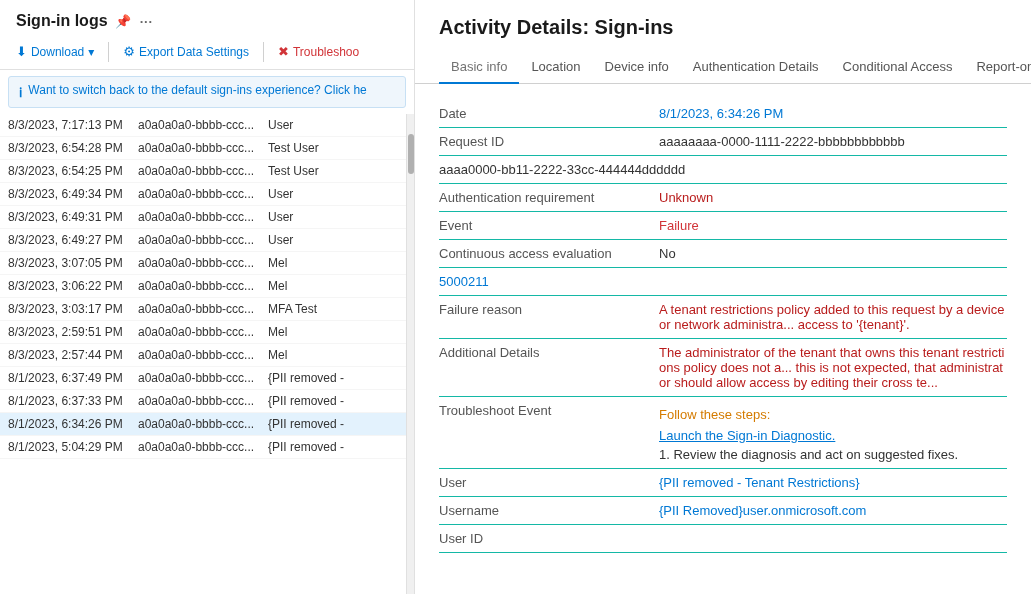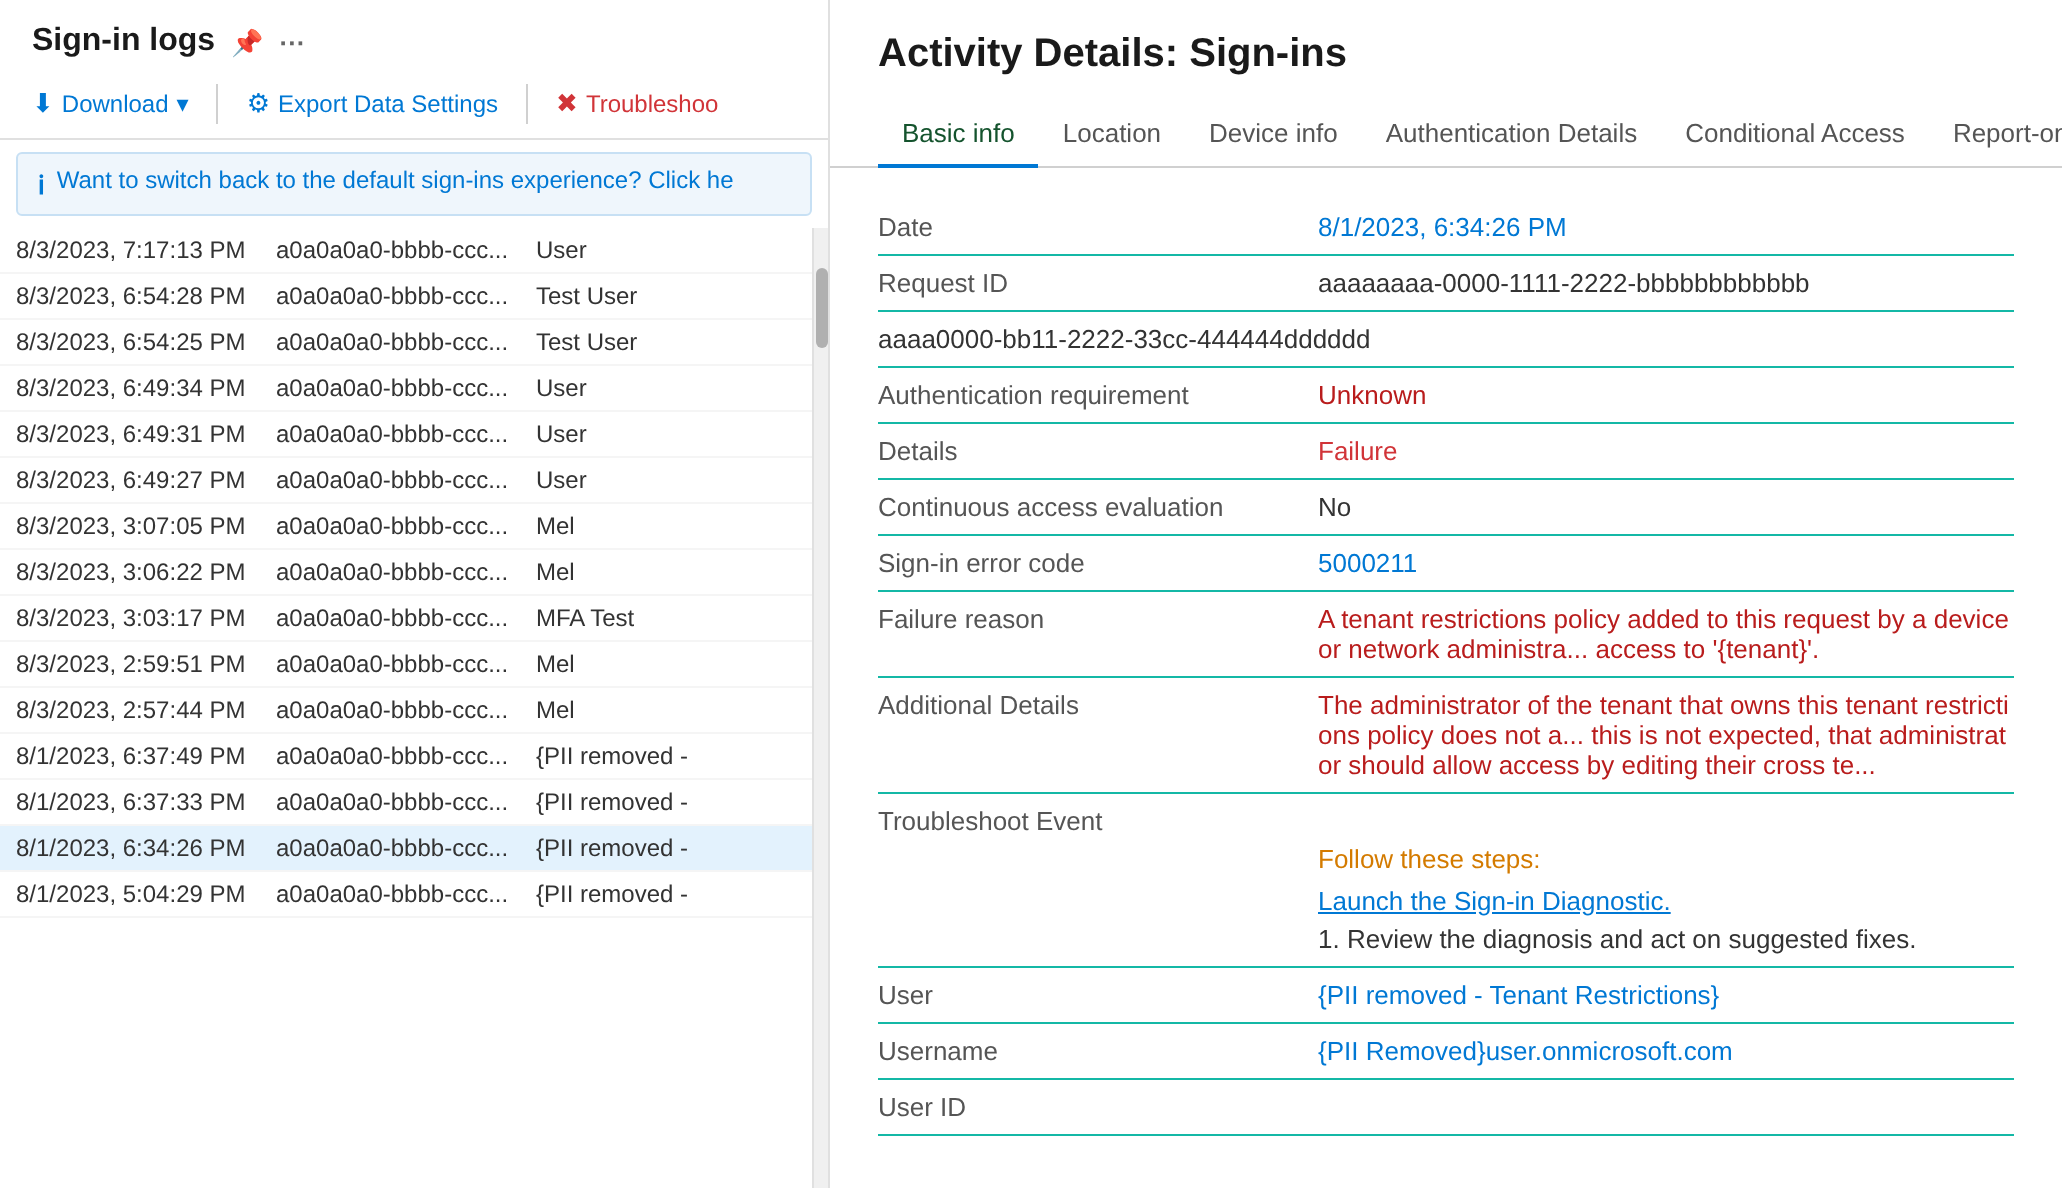--- a/index.html
+++ b/index.html
@@ -32,31 +32,31 @@
     .scroll-track { width: 8px; background: #f0f0f0; border-left: 1px solid #e0e0e0; }
     .scroll-thumb { width: 6px; height: 40px; background: #b0b0b0; border-radius: 3px; margin: 1px; margin-top: 20px; }
 
     
     .right-panel { flex: 1; display: flex; flex-direction: column; overflow: hidden; }
     .right-header { padding: 16px 24px 0 24px; }
     .right-header h1 { font-size: 20px; font-weight: 600; color: #1a1a1a; margin-bottom: 12px; }
 
     .tabs { display: flex; border-bottom: 1px solid #d0d0d0; padding: 0 24px; gap: 0; }
     .tab { padding: 8px 12px; cursor: pointer; font-size: 13px; color: #555; border-bottom: 2px solid transparent; margin-bottom: -1px; white-space: nowrap; }
-    .tab.active { color: #14532d; border-bottom-color: #0078d4; font-weight: 500; }
+    .tab.active { color: #737373; border-bottom-color: #0078d4; font-weight: 500; }
 
     .details-content { flex: 1; overflow-y: auto; padding: 16px 24px; }
     .detail-row { display: flex; padding: 6px 0; border-bottom: 1px solid #14b8a6; align-items: flex-start; }
     .detail-label { width: 220px; flex-shrink: 0; color: #555; font-size: 13px; padding-right: 12px; }
     .detail-value { flex: 1; font-size: 13px; color: #333; word-break: break-all; }
     .detail-value.blue { color: #0078d4; }
     .detail-value.orange { color: #b91c1c; }
     .detail-value.red { color: #d13438; }
 
-    .troubleshoot-section { margin-top: 19px; }
+    .troubleshoot-section { margin-top: 4px; }
     .follow-steps { color: #d47b00; font-size: 13px; margin-bottom: 6px; }
     .launch-link { color: #0078d4; text-decoration: underline; cursor: pointer; font-size: 13px; display: block; margin-bottom: 4px; }
     .step-text { font-size: 13px; color: #333; }
   </style>
 </head>
 <body>
 
 <div class="left-panel">
   <div class="left-header">
     <h2>
@@ -194,29 +194,28 @@
         <div class="detail-value ">aaaaaaaa-0000-1111-2222-bbbbbbbbbbbb</div>
       </div>
       <div class="detail-row">
         <div class="detail-value ">aaaa0000-bb11-2222-33cc-444444dddddd</div>
       </div>
       <div class="detail-row">
         <div class="detail-label">Authentication requirement</div>
         <div class="detail-value orange">Unknown</div>
       </div>
       <div class="detail-row">
-        <div class="detail-label">Details</div>
+        <div class="detail-label">Event</div>
         <div class="detail-value red">Failure</div>
       </div>
       <div class="detail-row">
         <div class="detail-label">Continuous access evaluation</div>
         <div class="detail-value ">No</div>
       </div>
       <div class="detail-row">
-        <div class="detail-label">Sign-in error code</div>
         <div class="detail-value blue">5000211</div>
       </div>
       <div class="detail-row">
         <div class="detail-label">Failure reason</div>
         <div class="detail-value orange">A tenant restrictions policy added to this request by a device or network administra... access to '{tenant}'.</div>
       </div>
       <div class="detail-row">
         <div class="detail-label">Additional Details</div>
         <div class="detail-value orange">The administrator of the tenant that owns this tenant restrictions policy does not a... this is not expected, that administrator should allow access by editing their cross te...</div>
       </div>

